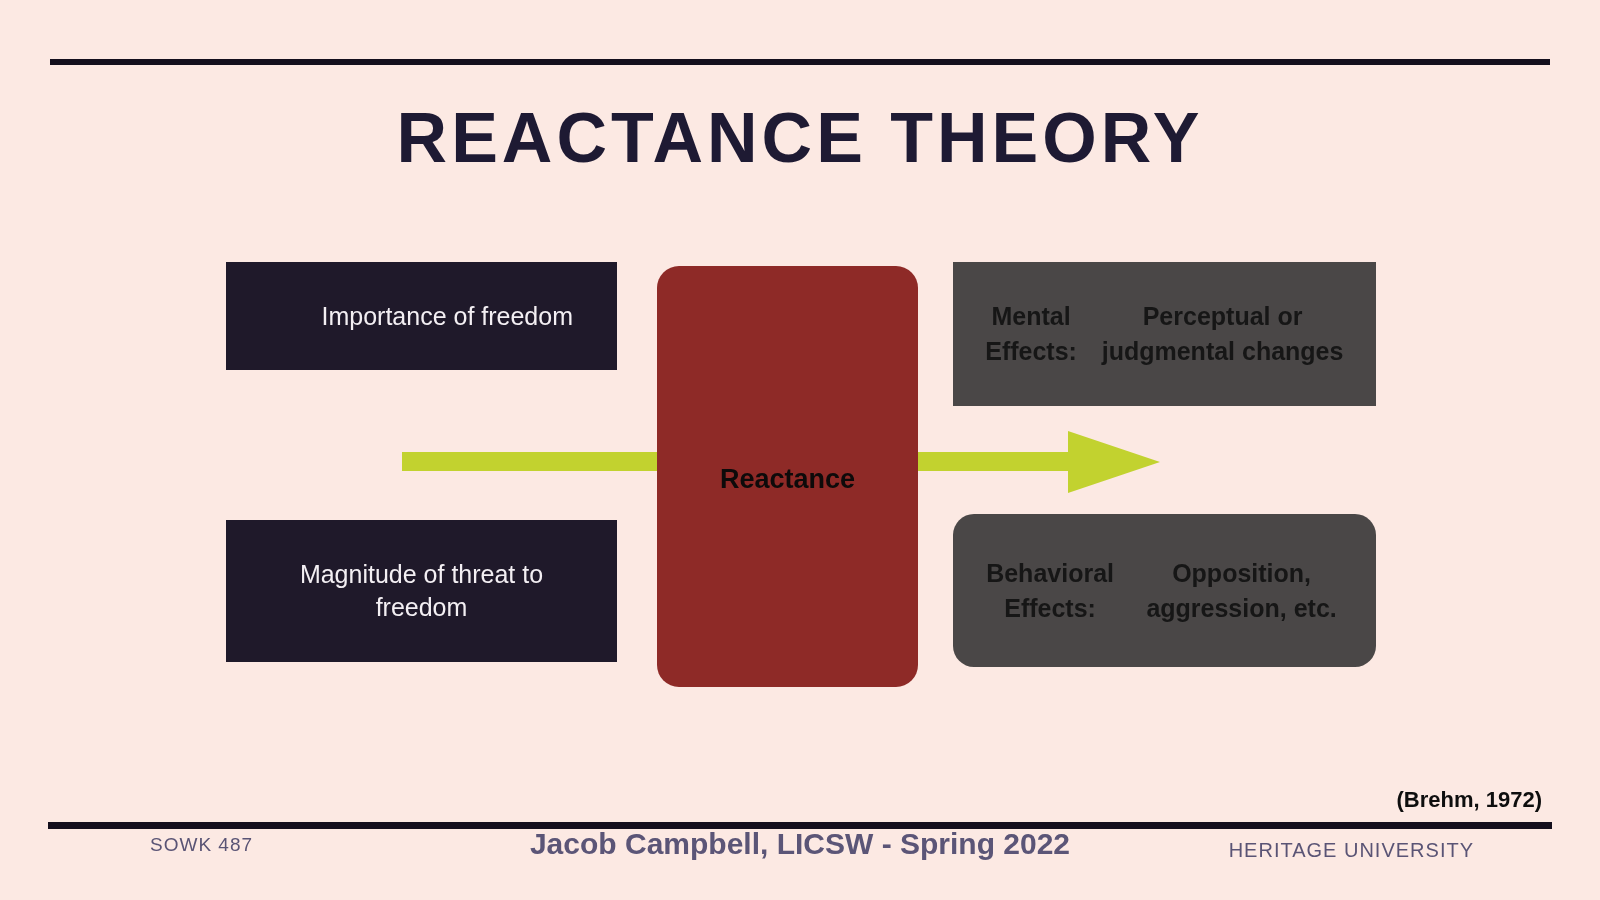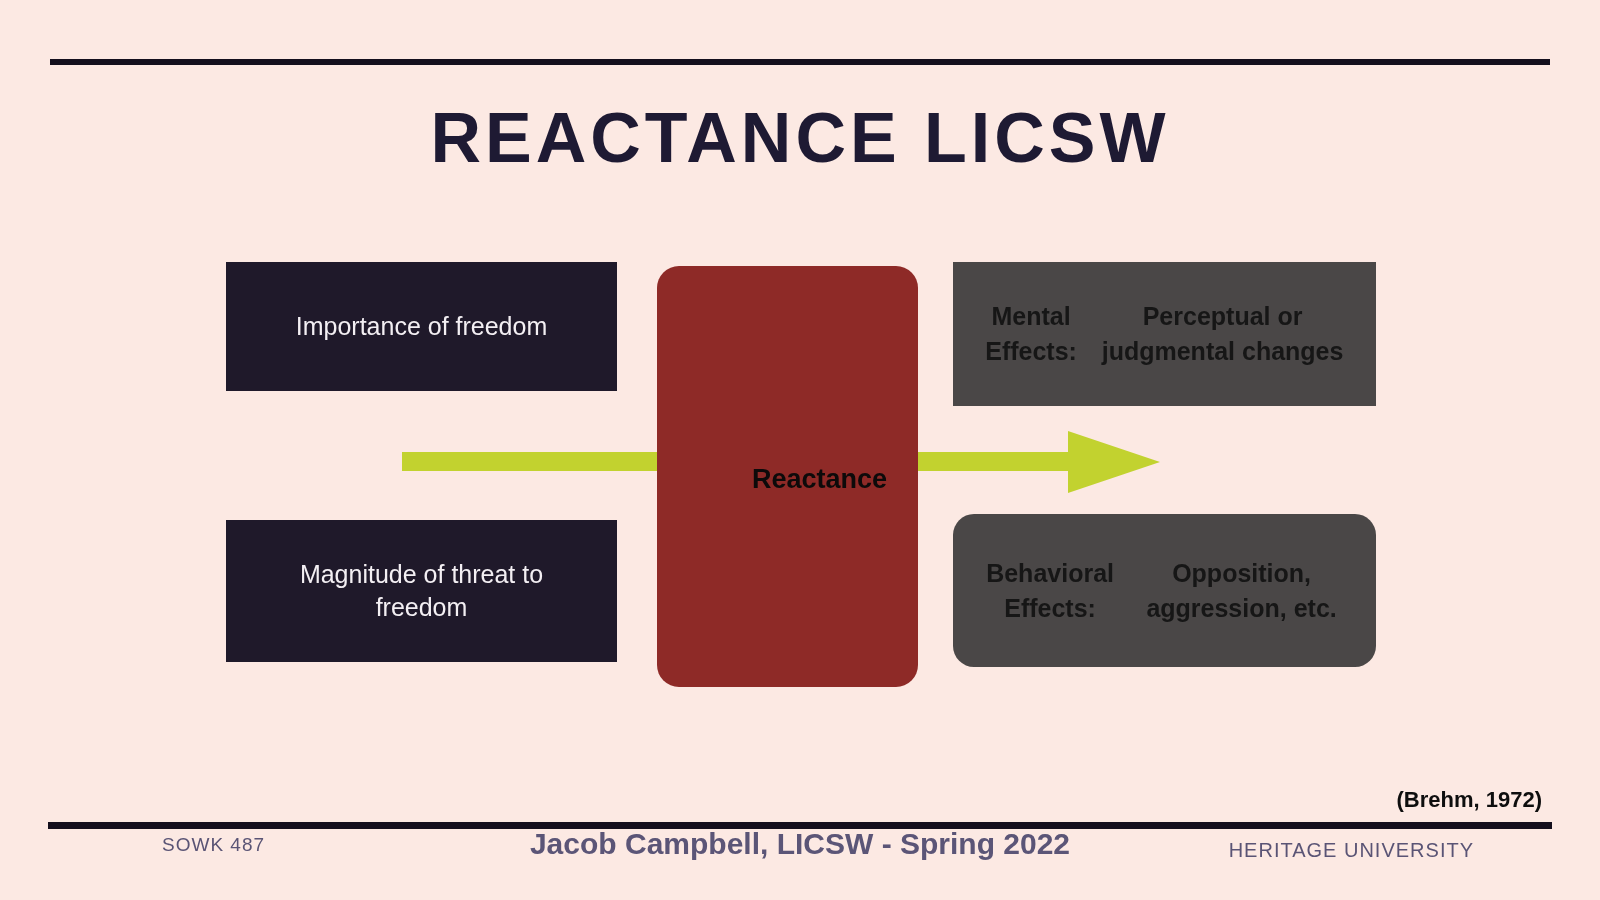--- a/index.html
+++ b/index.html
@@ -20,59 +20,58 @@
     color:var(--title-ink,#1e1a33);
   }
   .navy-box{
     position:absolute;left:226px;width:391px;
     background:var(--navy-box,#1f192a);
     color:var(--navy-box-text,#f3eff3);
     display:flex;align-items:center;justify-content:center;
     text-align:center;font-size:25px;line-height:1.32;
     padding:0 44px;box-sizing:border-box;
   }
-  .navy-box.one{top:262px;height:129px;}
+  .navy-box.one{top:262px;height:108px;justify-content:flex-end;}
   .navy-box.two{top:520px;height:142px;}
   .arrow-shaft{
     position:absolute;left:402px;top:452px;width:666px;height:19px;
     background:var(--arrow,#c2d22f);
   }
   .arrow-head{
     position:absolute;left:1068px;top:431px;width:0;height:0;
     border-top:31px solid transparent;
     border-bottom:31px solid transparent;
     border-left:92px solid var(--arrow,#c2d22f);
   }
   .red-box{
     position:absolute;left:657px;top:266px;width:261px;height:421px;
     background:var(--red-box,#8e2a27);
     border-radius:22px;
   }
   .red-box .label{
     position:absolute;left:0;top:198px;width:100%;
     text-align:center;font-size:27px;font-weight:bold;
     color:var(--red-box-text,#0d0a0a);
-    padding-left:32px;
   }
   .gray-box{
     position:absolute;left:953px;width:423px;
     background:var(--gray-box,#4a4747);
     color:var(--gray-box-text,#161616);
     display:flex;flex-direction:row;align-items:center;justify-content:center;
     text-align:center;font-size:25px;font-weight:bold;line-height:35px;
     padding:0 20px;box-sizing:border-box;
   }
   .gray-box.one{top:262px;height:144px;}
   .gray-box.two{top:514px;height:153px;border-radius:21px;}
   .citation{
     position:absolute;right:58px;top:787px;
     font-size:22px;font-weight:bold;color:#0e0e0e;
   }
   .footer-left{
-    position:absolute;left:162px;top:834px;
+    position:absolute;left:150px;top:834px;
     font-size:19px;letter-spacing:1px;
     color:var(--footer-ink,#5a5475);
   }
   .footer-center{
     position:absolute;left:0;top:827px;width:100%;
     text-align:center;font-size:30px;font-weight:bold;
     color:var(--footer-center-ink,#5b5577);
   }
   .footer-right{
     position:absolute;right:126px;top:839px;
@@ -80,21 +79,21 @@
     color:var(--footer-ink,#5a5475);
   }
 </style>
 </head>
 <body>
 
 <div class="slide">
 
   <div class="rule top"></div>
 
-  <div class="title">REACTANCE LICSW</div>
+  <div class="title">REACTANCE THEORY</div>
 
   <div class="navy-box one">
     <span>Importance of freedom</span>
   </div>
 
   <div class="navy-box two">
     <span>Magnitude of threat to freedom</span>
   </div>
 
   <div class="arrow-shaft"></div>

